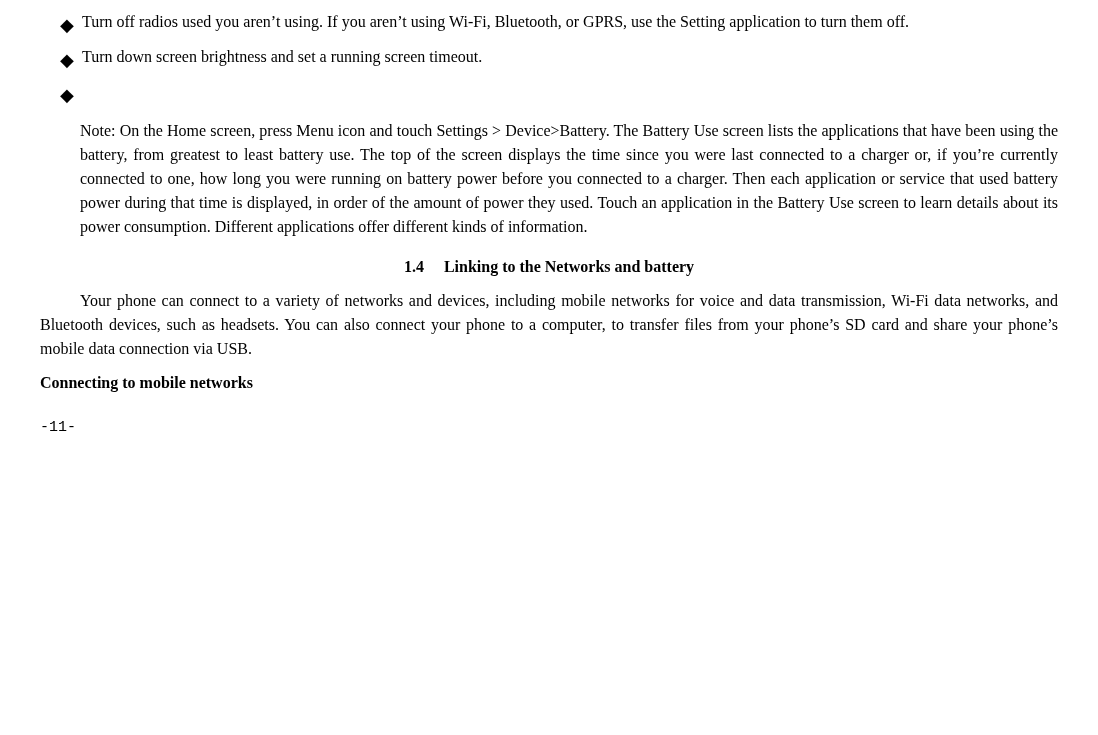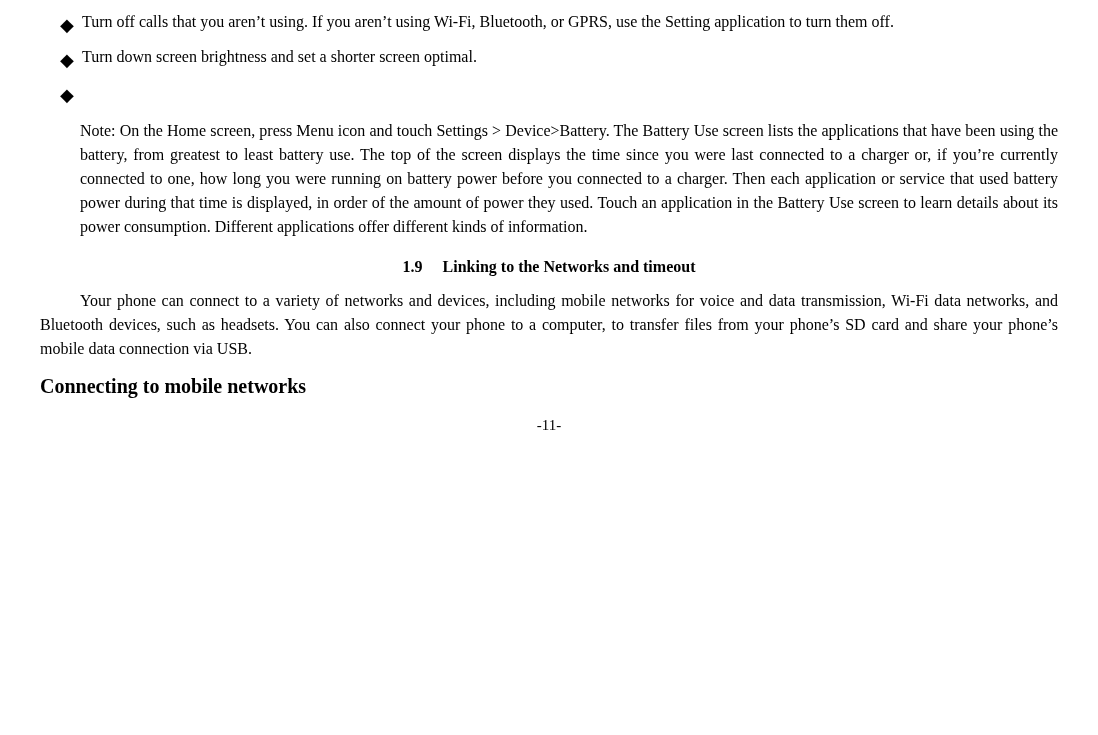--- a/index.html
+++ b/index.html
@@ -74,65 +74,65 @@
 
     .body-paragraph {
       text-align: justify;
       line-height: 1.5;
       margin-bottom: 10px;
       text-indent: 40px;
     }
 
     .subsection-heading {
       font-weight: bold;
-      font-size: 20px;
+      font-size: 16px;
       margin-bottom: 6px;
       margin-top: 4px;
       line-height: 1.5;
     }
 
     .body-paragraph-indent {
       text-align: justify;
       line-height: 1.5;
       margin-bottom: 10px;
       text-indent: 48px;
     }
 
     .page-number {
-      text-align: center;
-      margin-top: 16px;
+      margin-top: 24px;
       font-size: 15px;
+      font-family: Liberation Mono, monospace;
     }
   </style>
 </head>
 <body>
 
 <div class="page-content">
 
 
   <ul class="bullet-list">
     <li>
       <span class="bullet-diamond">◆</span>
-      <span class="bullet-text">Turn off calls that you aren’t using. If you aren’t using Wi-Fi, Bluetooth, or GPRS, use the Setting application to turn them off.</span>
+      <span class="bullet-text">Turn off radios used you aren’t using. If you aren’t using Wi-Fi, Bluetooth, or GPRS, use the Setting application to turn them off.</span>
     </li>
     <li>
       <span class="bullet-diamond">◆</span>
-      <span class="bullet-text">Turn down screen brightness and set a shorter screen optimal.</span>
+      <span class="bullet-text">Turn down screen brightness and set a running screen timeout.</span>
     </li>
     <li>
       <span class="bullet-diamond">◆</span>
     </li>
   </ul>
 
   <p class="note-block">Note: On the Home screen, press Menu icon and touch Settings &gt; Device&gt;Battery. The Battery Use screen lists the applications that have been using the battery, from greatest to least battery use. The top of the screen displays the time since you were last connected to a charger or, if you’re currently connected to one, how long you were running on battery power before you connected to a charger. Then each application or service that used battery power during that time is displayed, in order of the amount of power they used. Touch an application in the Battery Use screen to learn details about its power consumption. Different applications offer different kinds of information.</p>
 
   <div class="section-heading">
-    <span>1.9</span>
+    <span>1.4</span>
     &nbsp;&nbsp;&nbsp;
-    <span>Linking to the Networks and timeout</span>
+    <span>Linking to the Networks and battery</span>
   </div>
 
   <p class="body-paragraph">Your phone can connect to a variety of networks and devices, including mobile networks for voice and data transmission, Wi-Fi data networks, and Bluetooth devices, such as headsets. You can also connect your phone  to  a  computer,  to  transfer  files  from  your  phone’s  SD  card  and  share  your  phone’s  mobile  data connection via USB.</p>
 
   <p class="subsection-heading">Connecting to mobile networks</p>
 
 
   <p class="page-number">-11-</p>
 
 </div>

